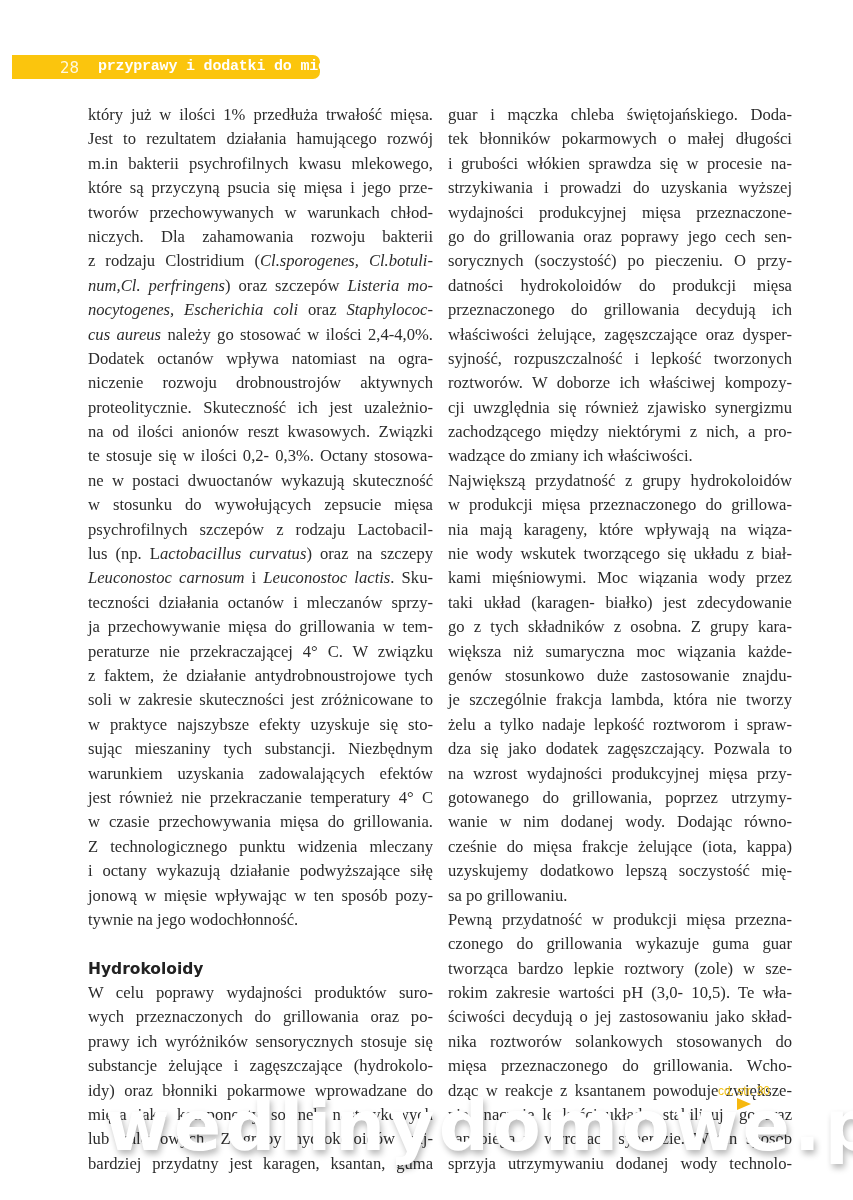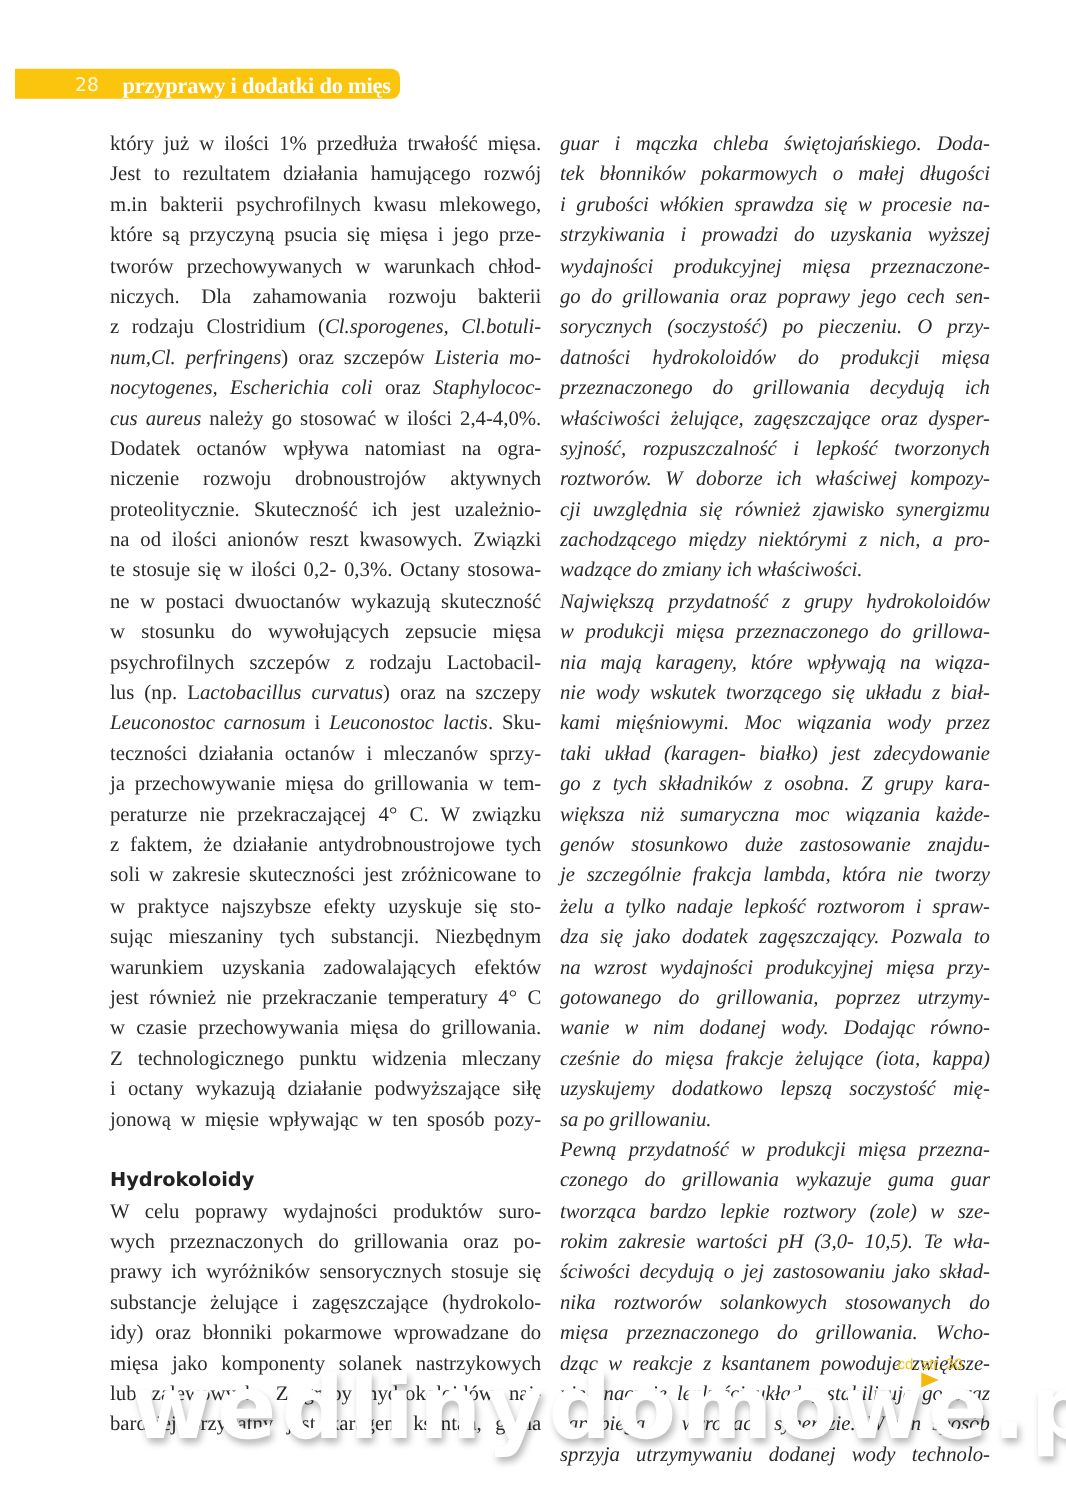--- a/index.html
+++ b/index.html
@@ -33,38 +33,38 @@
       top: 4px;
       font-family: "DejaVu Sans", "Liberation Sans", sans-serif;
       font-size: 15px;
       color: #fff8de;
       font-weight: normal;
     }
     .section-title {
       position: absolute;
       left: 86px;
       top: 3px;
-      font-family: Liberation Serif, serif;
-      font-size: 18px;
+      font-family: Liberation Mono, monospace;
+      font-size: 15px;
       font-weight: bold;
       color: #ffffff;
       letter-spacing: -0.2px;
       white-space: nowrap;
     }
     .column {
       position: absolute;
       top: 103px;
       width: 345px;
       font-size: 16.6px;
       line-height: 24.4px;
       text-align: justify;
       text-align-last: justify;
     }
     .col-left { left: 88px; }
-    .col-right { left: 448px; width: 344px; font-style: italic; }
+    .col-right { left: 448px; width: 344px; }
     .line {
       display: block;
       white-space: nowrap;
       text-align: justify;
       text-align-last: justify;
       height: 24.4px;
       overflow: visible;
     }
     .line.last {
       text-align-last: left;
@@ -149,20 +149,21 @@
   <span class="line">z faktem, że działanie antydrobnoustrojowe tych</span>
   <span class="line">soli w zakresie skuteczności jest zróżnicowane to</span>
   <span class="line">w praktyce najszybsze efekty uzyskuje się sto-</span>
   <span class="line">sując mieszaniny tych substancji. Niezbędnym</span>
   <span class="line">warunkiem uzyskania zadowalających efektów</span>
   <span class="line">jest również nie przekraczanie temperatury 4° C</span>
   <span class="line">w czasie przechowywania mięsa do grillowania.</span>
   <span class="line">Z technologicznego punktu widzenia mleczany</span>
   <span class="line">i octany wykazują działanie podwyższające siłę</span>
   <span class="line">jonową w mięsie wpływając w ten sposób pozy-</span>
+  <span class="line last">tywnie na jego wodochłonność.</span>
   <span class="line blank"></span>
   <span class="heading">Hydrokoloidy</span>
   <span class="line">W celu poprawy wydajności produktów suro-</span>
   <span class="line">wych przeznaczonych do grillowania oraz po-</span>
   <span class="line">prawy ich wyróżników sensorycznych stosuje się</span>
   <span class="line">substancje żelujące i zagęszczające (hydrokolo-</span>
   <span class="line">idy) oraz błonniki pokarmowe wprowadzane do</span>
   <span class="line">mięsa jako komponenty solanek nastrzykowych</span>
   <span class="line">lub zalewowych. Z grupy hydrokoloidów naj-</span>
   <span class="line">bardziej przydatny jest karagen, ksantan, guma</span>

